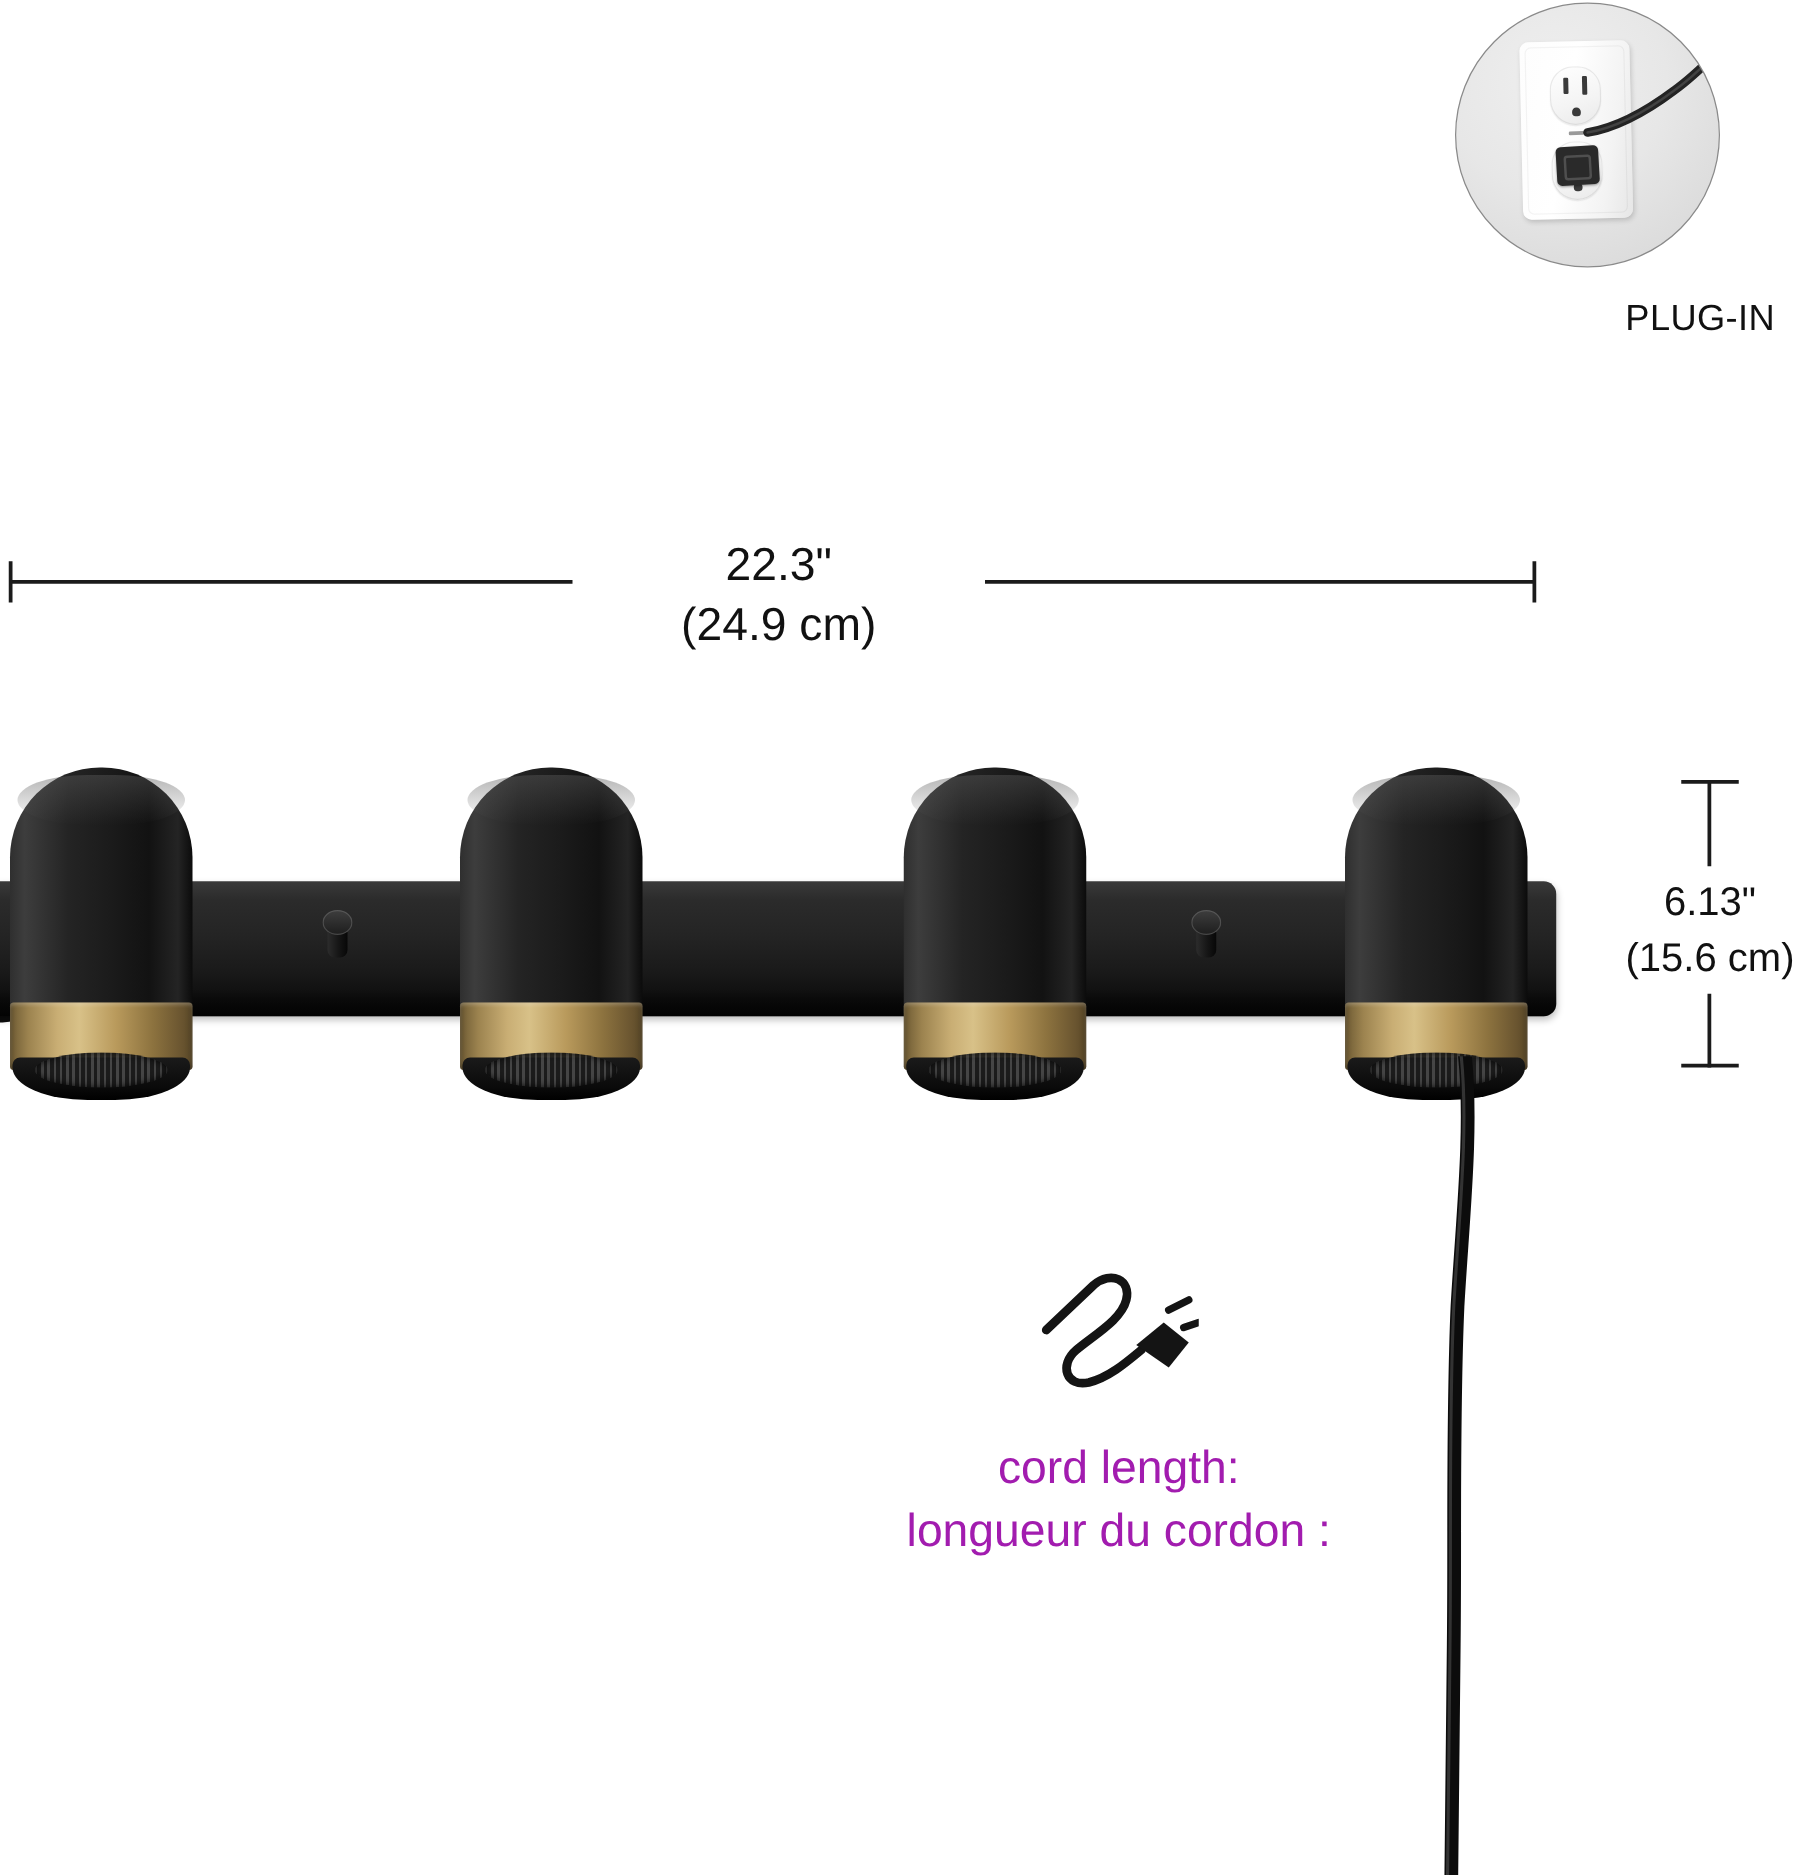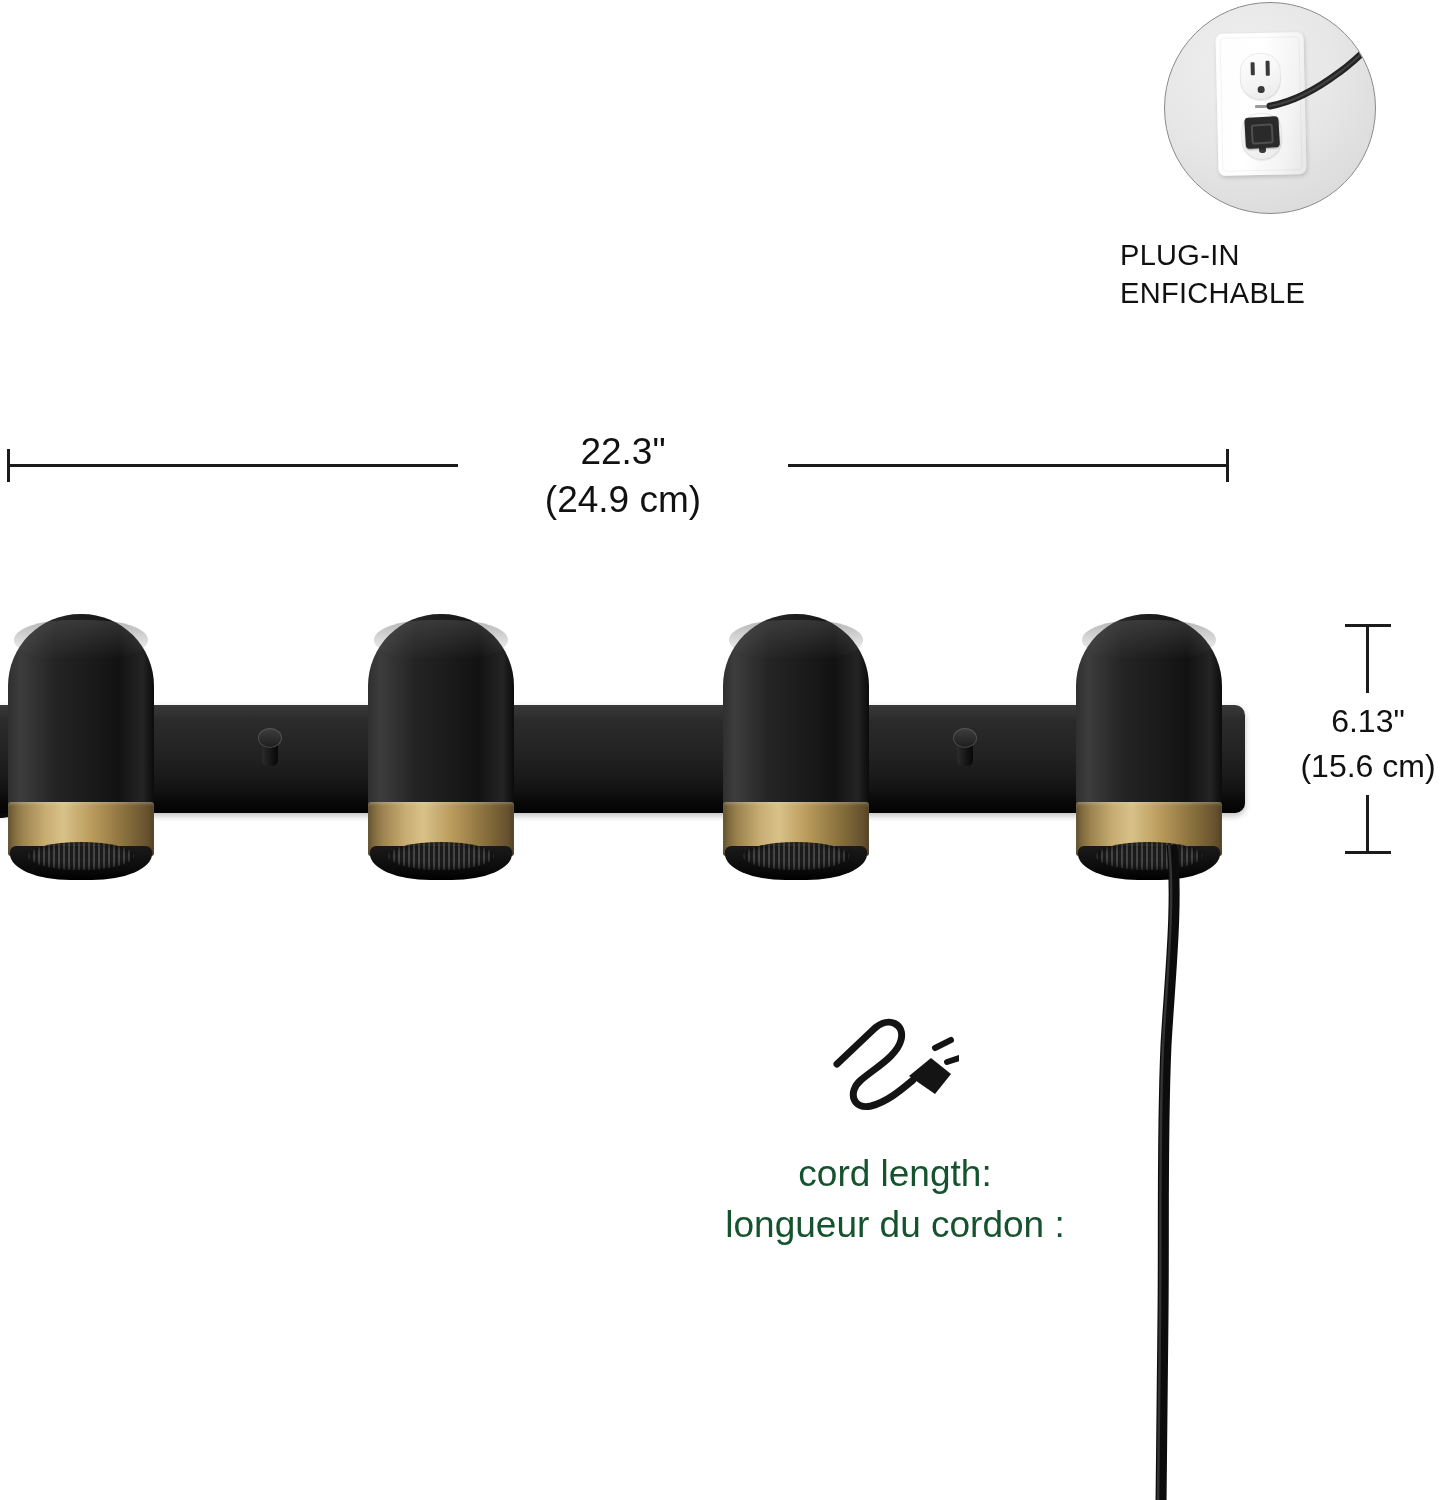--- a/index.html
+++ b/index.html
@@ -124,21 +124,21 @@
   }
   
   #badge-cord { position: absolute; inset: 0; }
 
   
   #plugin-caption {
     position: absolute;
     left: 1120px;
     top: 236px;
     width: 300px;
-    text-align: left;
+    text-align: right;
     color: #111111;
     font-size: 29px;
     line-height: 38px;
     letter-spacing: .3px;
   }
 
   
   #dim-width {
     position: absolute;
     left: 0px;
@@ -375,21 +375,21 @@
     width: 530px;
     text-align: center;
   }
   #cord-icon {
     width: 128px;
     height: 104px;
     margin: 0 auto 26px auto;
     display: block;
   }
   #cord-callout-text {
-    color: #14532d;
+    color: #a21caf;
     font-size: 37px;
     line-height: 51px;
   }
   .cl-line { display: block; }
 </style>
 </head>
 <body>
 
 <div id="stage">
 
@@ -412,21 +412,20 @@
       <svg id="badge-cord" viewBox="0 0 212 212">
         <path d="M106 104 C 130 100, 152 88, 176 70 C 190 60, 200 50, 210 40" fill="none" stroke="#242424" stroke-width="7" stroke-linecap="round"></path>
         <path d="M106 104 C 130 100, 152 88, 176 70 C 190 60, 200 50, 210 40" fill="none" stroke="#5b5b5b" stroke-width="2" stroke-linecap="round" opacity=".55"></path>
       </svg>
 
     </div>
   </div>
 
   <div id="plugin-caption">
     <div>PLUG-IN</div>
-    <div>ENFICHABLE</div>
   </div>
 
   <div id="dim-width">
     <div id="dim-width-line"></div>
     <div class="wtick" id="wtick-left"></div>
     <div class="wtick" id="wtick-right"></div>
     <div id="dim-width-label">
       <div>22.3"</div>
       <div>(24.9 cm)</div>
     </div>

